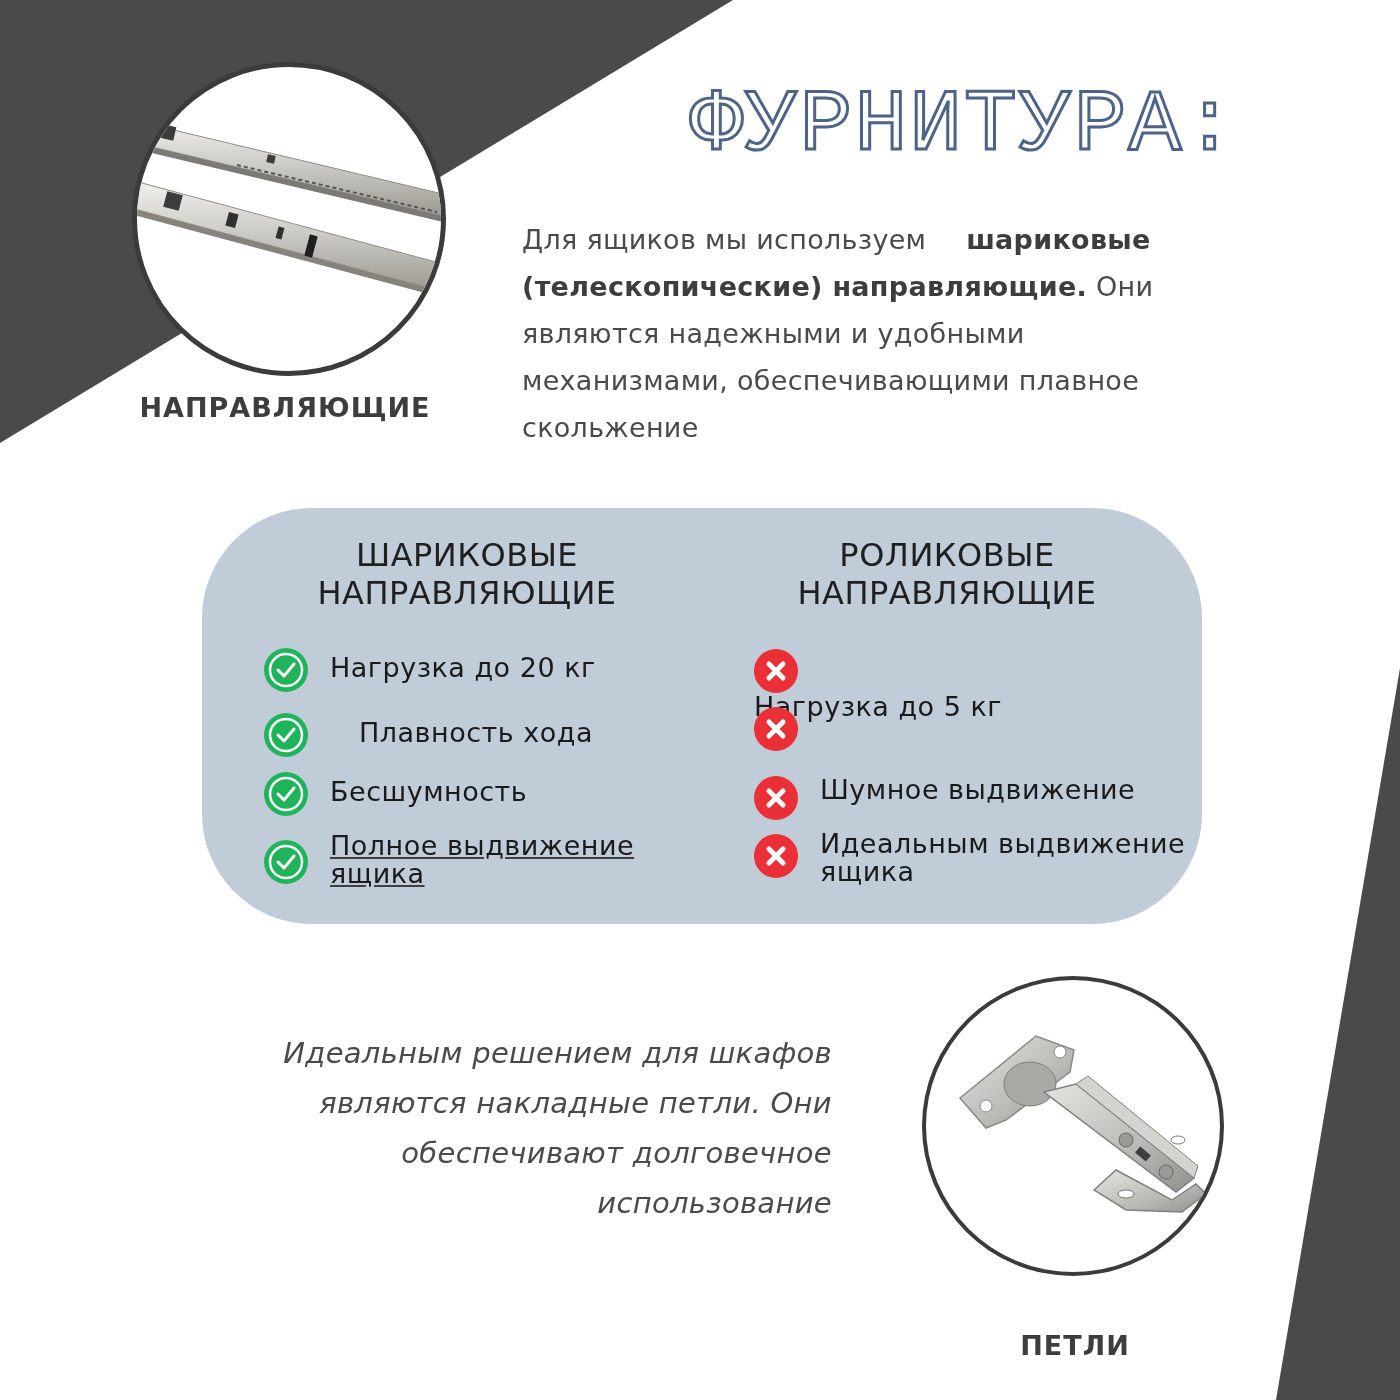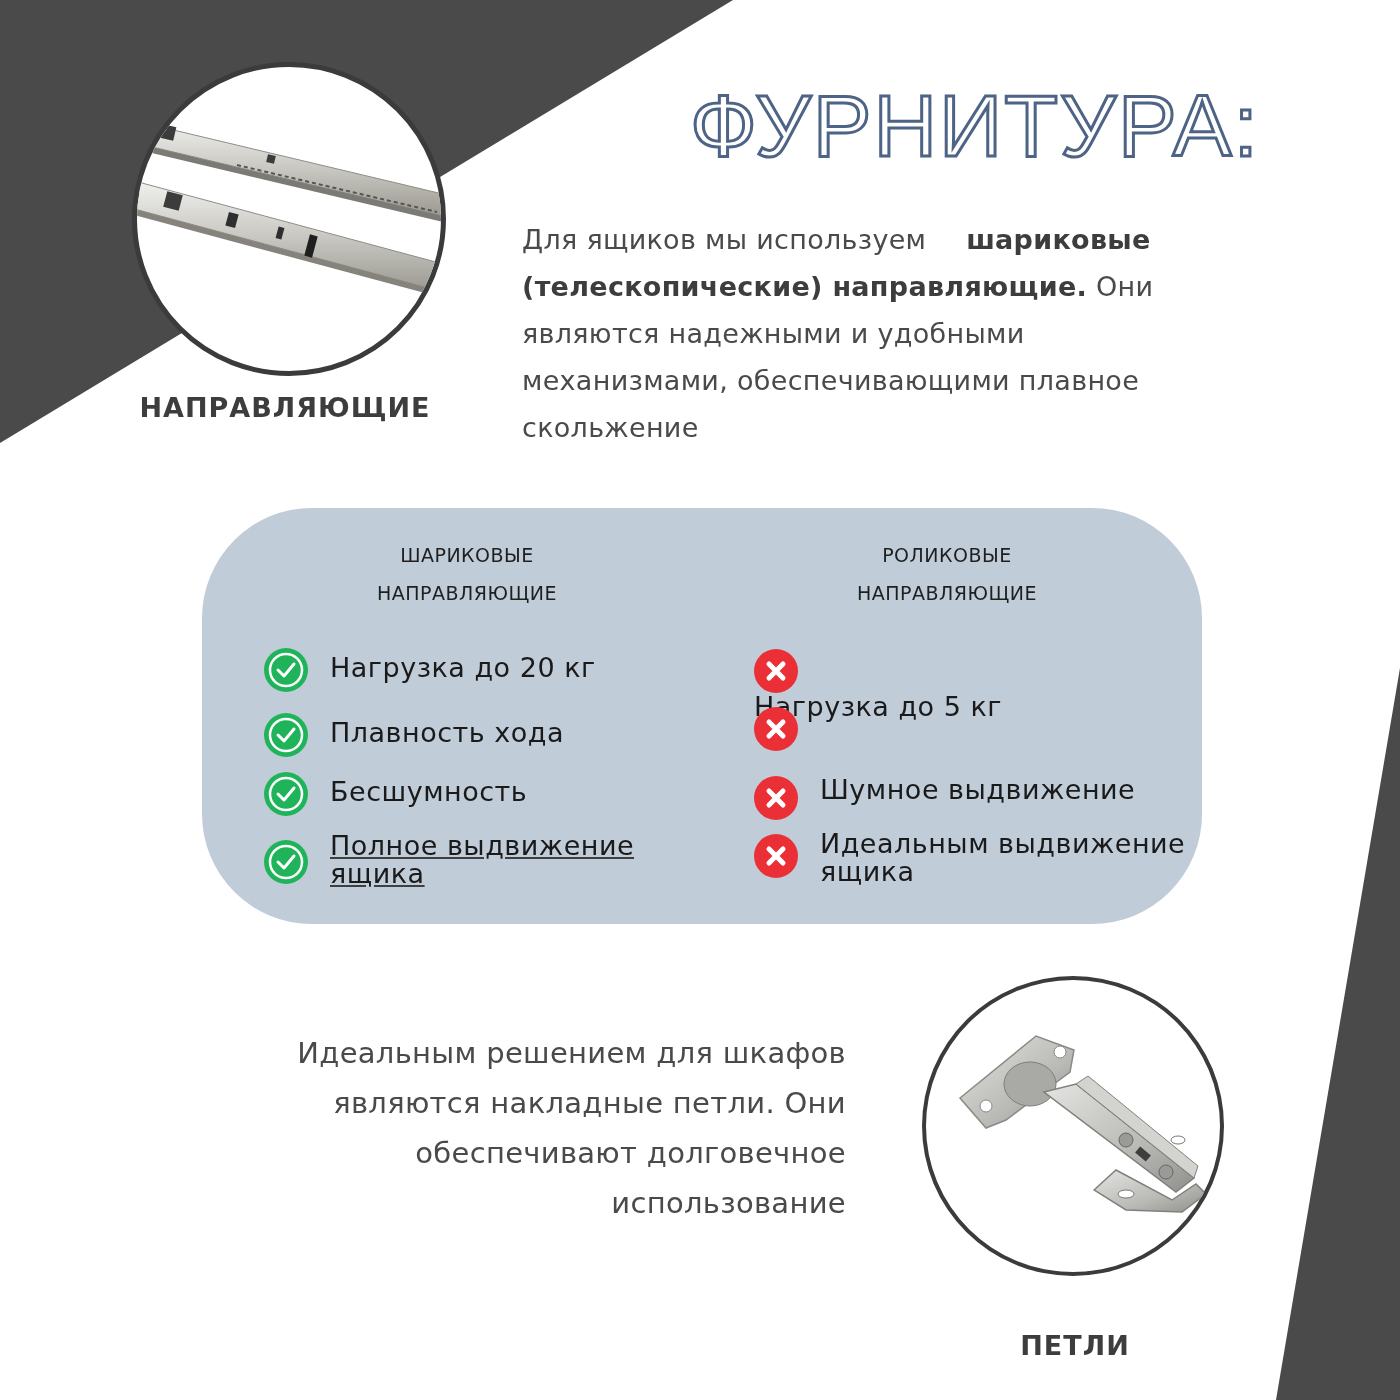--- a/index.html
+++ b/index.html
@@ -6,21 +6,21 @@
     body {
       width: 1400px; height: 1400px; position: relative; overflow: hidden;
       background: #ffffff;
       font-family: "DejaVu Sans", sans-serif;
       color: #3f3f3f;
     }
     .bg-shape { position: absolute; left: 0; top: 0; }
     
     .title {
       position: absolute; left: 690px; top: 78px; width: 600px;
-      font-family: Liberation Sans, sans-serif;
+      font-family: Liberation Mono, monospace;
       font-size: 88px; font-weight: 400; letter-spacing: 2px;
       color: #ffffff;
       -webkit-text-stroke: 3px #4e6486;
       line-height: 1.1;
       white-space: nowrap;
     }
     
     .intro {
       position: absolute; left: 522px; top: 216px; width: 680px;
       font-size: 27px; line-height: 47px; color: #4a4a4a;
@@ -39,40 +39,40 @@
       color: #3d3d3d; text-align: center;
     }
     .caption-top { left: 130px; top: 392px; width: 310px; }
     .caption-bottom { left: 960px; top: 1330px; width: 230px; }
     
     .panel {
       position: absolute; left: 202px; top: 508px; width: 1000px; height: 416px;
       background: #c1ccd9; border-radius: 110px;
     }
     .col-head {
-      position: absolute; text-align: center; font-size: 19px; line-height: 38px;
+      position: absolute; text-align: center; font-size: 32px; line-height: 38px;
       color: #1f1f1f; letter-spacing: 0.5px;
     }
     .col-head-left { left: 90px; width: 350px; top: 28px; }
     .col-head-right { left: 570px; width: 350px; top: 28px; }
     .item { position: absolute; display: flex; align-items: flex-start; }
     .item .txt {
       font-size: 27px; color: #1a1a1a; line-height: 28px; letter-spacing: 0.5px;
     }
     .icon-ok, .icon-no {
       width: 44px; height: 44px; border-radius: 50%; flex: 0 0 44px;
       display: flex; align-items: center; justify-content: center; margin-right: 22px;
       margin-top: -6px;
     }
     .icon-ok { background: #1fb45a; }
     .icon-no { background: #eb2f36; }
     
     .outro {
-      position: absolute; left: 250px; top: 1028px; width: 596px; text-align: right;
-      font-size: 29px; line-height: 50px; color: #4a4a4a; letter-spacing: 0.3px;
+      position: absolute; left: 236px; top: 1028px; width: 596px; text-align: right;
+      font-size: 29px; line-height: 50px; color: #4a4a4a; letter-spacing: 0.3px; font-style: italic;
     }
   </style>
 </head>
 <body>
 
 <svg class="bg-shape" width="1400" height="1400" viewBox="0 0 1400 1400">
   <polygon points="0,0 733,0 0,443" fill="#4a4a4a"></polygon>
   <polygon points="1400,668 1400,1400 1276,1400" fill="#4a4a4a"></polygon>
 </svg>
 
@@ -118,21 +118,21 @@
 
   <div class="item" style="left:62px; top:146px;justify-content:flex-end;">
     <span class="icon-ok">
       <svg width="44" height="44" viewBox="0 0 44 44">
           <circle cx="22" cy="22" r="16" fill="none" stroke="#fff" stroke-width="2.5"></circle>
           <polyline points="14,22 20,28 30,16" fill="none" stroke="#fff" stroke-width="3" stroke-linecap="round" stroke-linejoin="round"></polyline>
         </svg>
     </span>
     <span class="txt">Нагрузка до 20 кг</span>
   </div>
-  <div class="item" style="left:62px; top:211px;">
+  <div class="item" style="left:62px; top:211px;gap:29px;">
     <span class="icon-ok">
       <svg width="44" height="44" viewBox="0 0 44 44">
           <circle cx="22" cy="22" r="16" fill="none" stroke="#fff" stroke-width="2.5"></circle>
           <polyline points="14,22 20,28 30,16" fill="none" stroke="#fff" stroke-width="3" stroke-linecap="round" stroke-linejoin="round"></polyline>
         </svg>
     </span>
     <span class="txt">Плавность хода</span>
   </div>
   <div class="item" style="left:62px; top:270px;">
     <span class="icon-ok">

